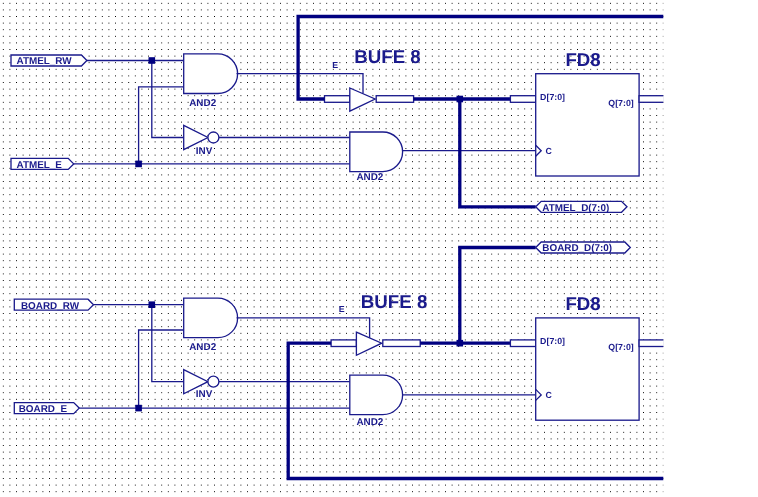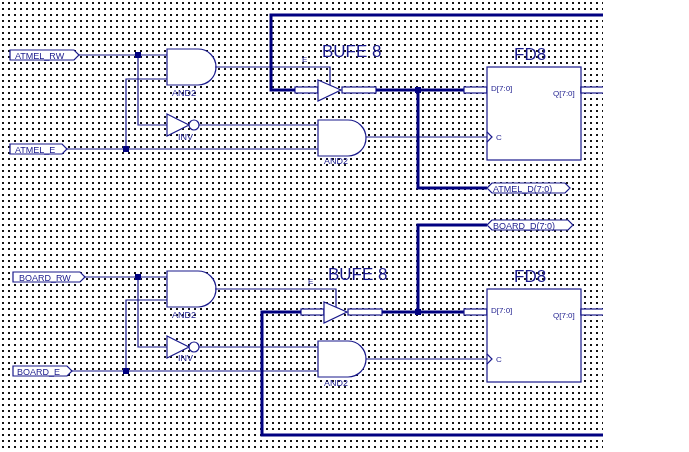--- a/index.html
+++ b/index.html
@@ -1,19 +1,19 @@
 <!DOCTYPE html>
 <html><head>
 <meta charset="utf-8">
 <style>
   html,body{margin:0;padding:0;background:#ffffff;}
   #canvas{position:relative;width:603px;height:452px;overflow:hidden;
     background-color:#ffffff;
     background-image:radial-gradient(circle,#000000 0.7px,transparent 0.8px);
-    background-size:6px 6px;background-position:0px 0px;}
+    background-size:6px 6px;background-position:0px 0px;font-weight:bold;}
   svg{position:absolute;left:0;top:0;}
   .w{stroke:#1a1a8c;stroke-width:1.2;fill:none;}
   .bus{stroke:#000080;stroke-width:3;fill:none;}
   .g{stroke:#1a1a8c;stroke-width:1.2;fill:#ffffff;}
   .lbl{font-family:"Liberation Sans",sans-serif;fill:#1a1a8c;}
   .small{font-size:8px;}
   .inst{font-size:9px;}
   .big{font-size:17px;fill:#1a1a8c;}
   .port{font-size:9px;}
 </style>

